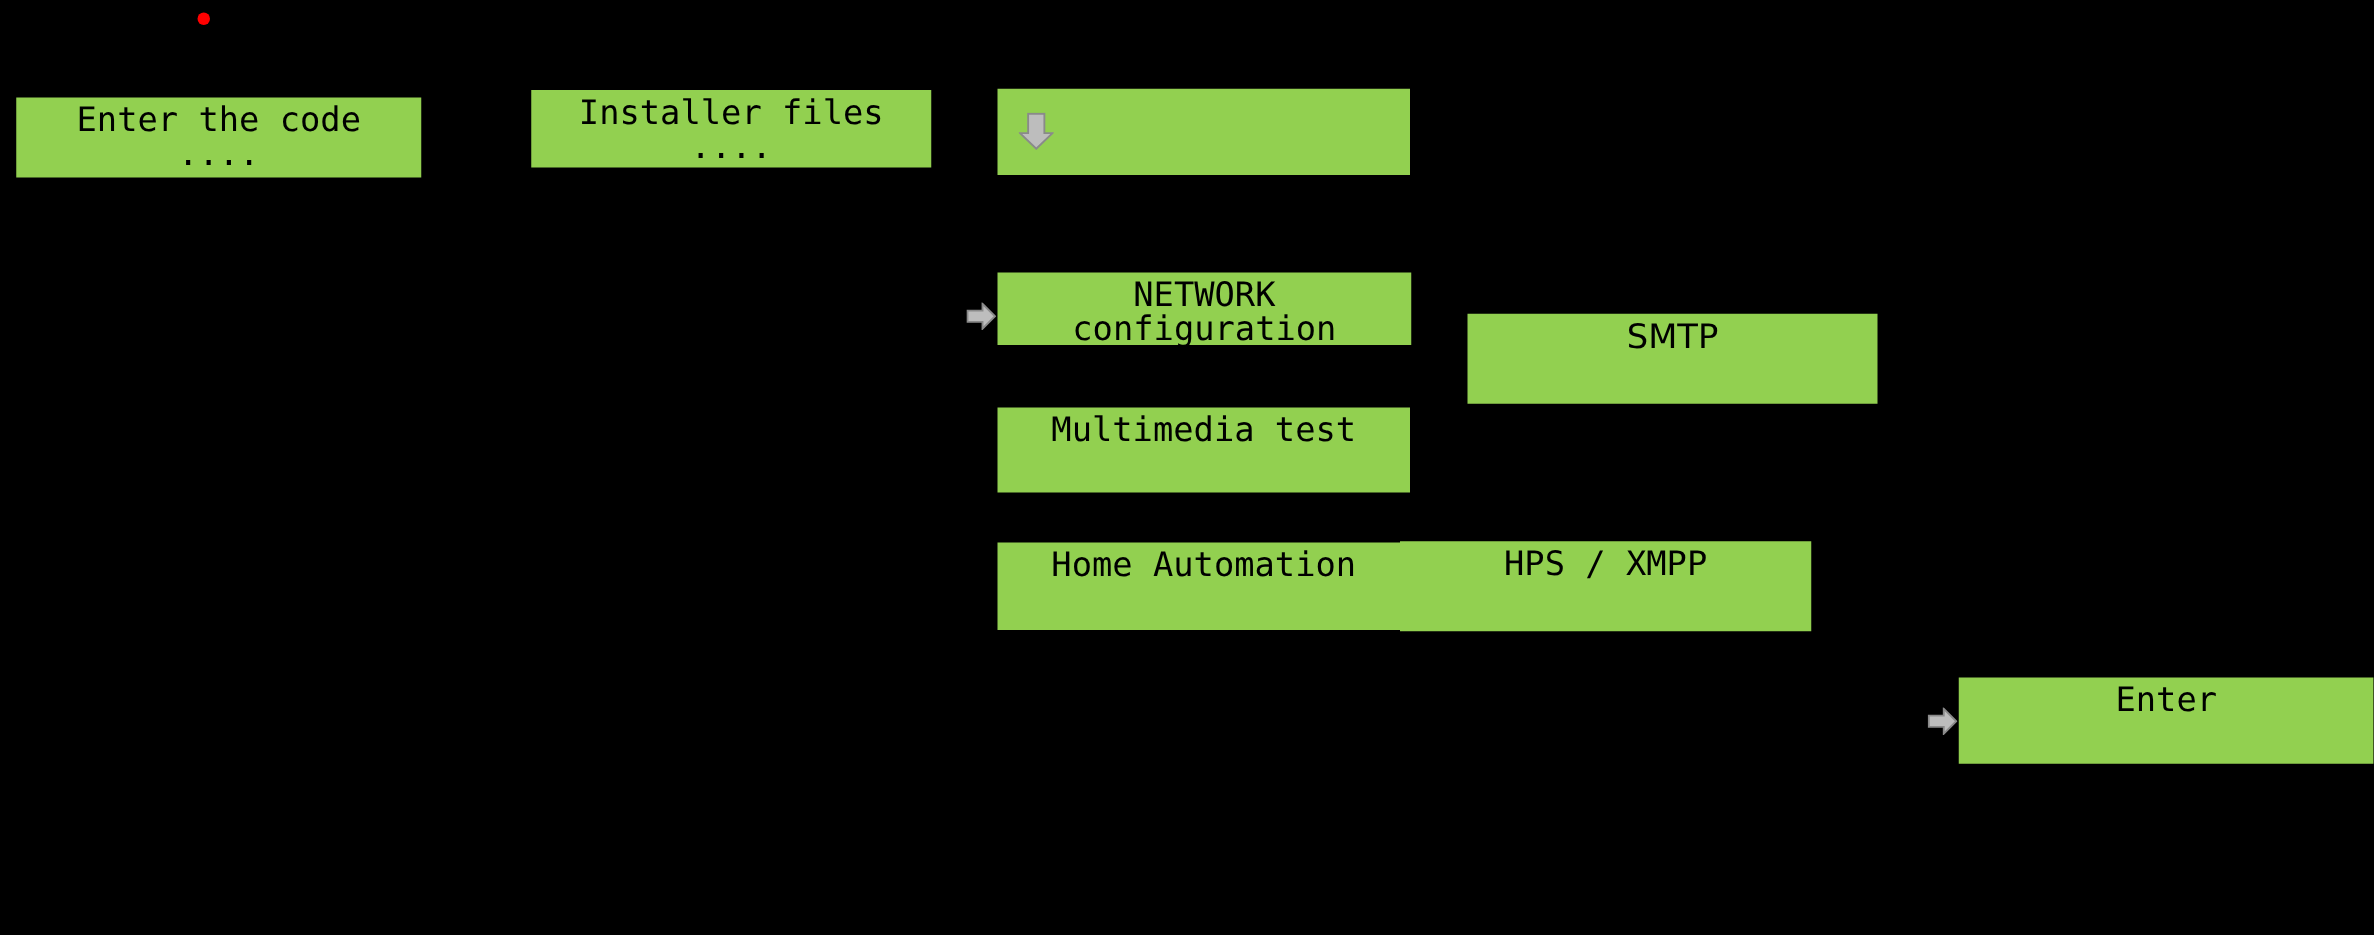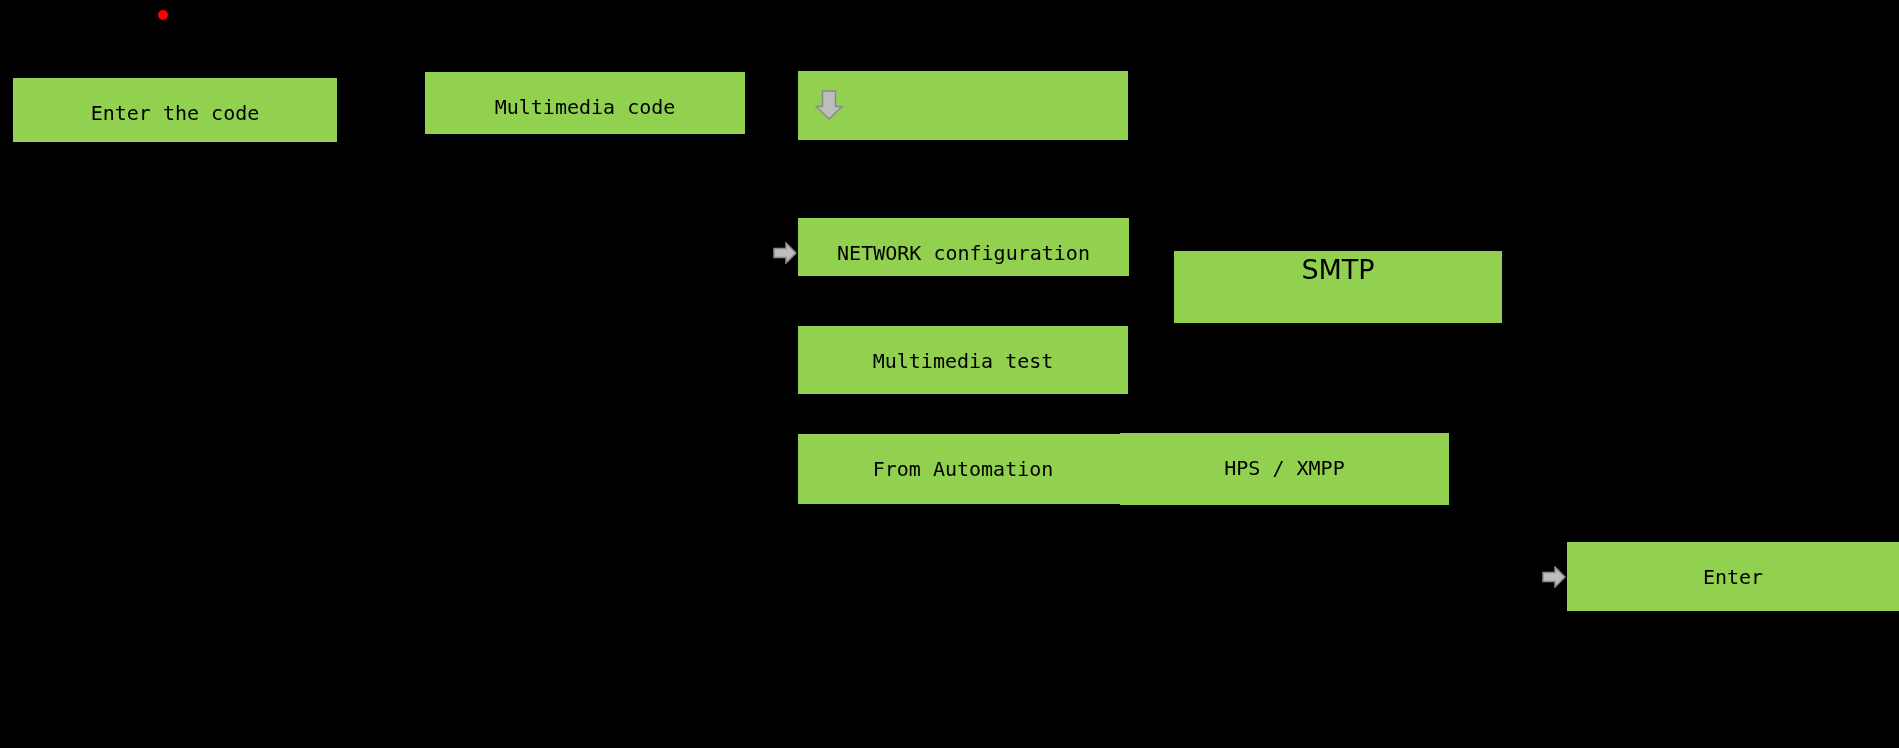--- a/index.html
+++ b/index.html
@@ -13,24 +13,24 @@
     height: 748px;
     background: var(--background, #000);
     overflow: hidden;
   }
   .node {
     position: absolute;
     box-sizing: border-box;
     background: var(--node-fill, #92d050);
     color: var(--node-text, #000);
     font-family: "DejaVu Sans Mono", "Liberation Mono", monospace;
-    font-size: 20px;
+    font-size: 27px;
     line-height: 27px;
     text-align: center;
-    padding-top: 22px;
+    padding-top: 5px;
   }
   .node.big-label {
     font-family: "DejaVu Sans", "Liberation Sans", sans-serif;
     font-size: 27px;
     line-height: 30px;
     padding-top: 4px;
     margin-top: 33px;
   }
   .indicator-dot {
     position: absolute;
@@ -56,21 +56,21 @@
 <div class="canvas">
 
   <div class="indicator-dot"></div>
 
   <div class="node" style="left:13px; top:78px; width:324px; height:64px">
     <div>Enter the code</div>
     <div>....</div>
   </div>
 
   <div class="node" style="left:425px; top:72px; width:320px; height:62px">
-    <div>Multimedia code</div>
+    <div>Installer files</div>
     <div>....</div>
   </div>
 
   <div class="node" style="left:798px; top:71px; width:330px; height:69px">
     <div class="flow-arrow" style="left:17px; top:19px; width:28px; height:30px">
       <svg viewBox="0 0 28 30" preserveAspectRatio="none">
         <path d="M7.5,1 L20.5,1 L20.5,16.5 L27,16.5 L14,29 L1,16.5 L7.5,16.5 Z" fill="var(--arrow-fill)" stroke="var(--arrow-stroke)" stroke-width="1.5"></path>
       </svg>
     </div>
   </div>
@@ -88,21 +88,21 @@
   <div class="node big-label" style="left:1174px; top:218px; width:328px; height:72px">
     <div>SMTP</div>
   </div>
 
   <div class="node" style="left:798px; top:326px; width:330px; height:68px">
     <div>Multimedia test</div>
   </div>
 
 
   <div class="node" style="left:798px; top:434px; width:330px; height:70px">
-    <div>From Automation</div>
+    <div>Home Automation</div>
   </div>
 
   <div class="flow-arrow" style="left:1147px; top:458px; width:24px; height:22px">
     <svg viewBox="0 0 24 22" preserveAspectRatio="none">
       <path d="M1,6.5 L13,6.5 L13,1 L23,11 L13,21 L13,15.5 L1,15.5 Z" fill="var(--arrow-fill)" stroke="var(--arrow-stroke)" stroke-width="1.5"></path>
     </svg>
   </div>
 
   <div class="node" style="left:1120px; top:433px; width:329px; height:72px">
     <div>HPS / XMPP</div>

